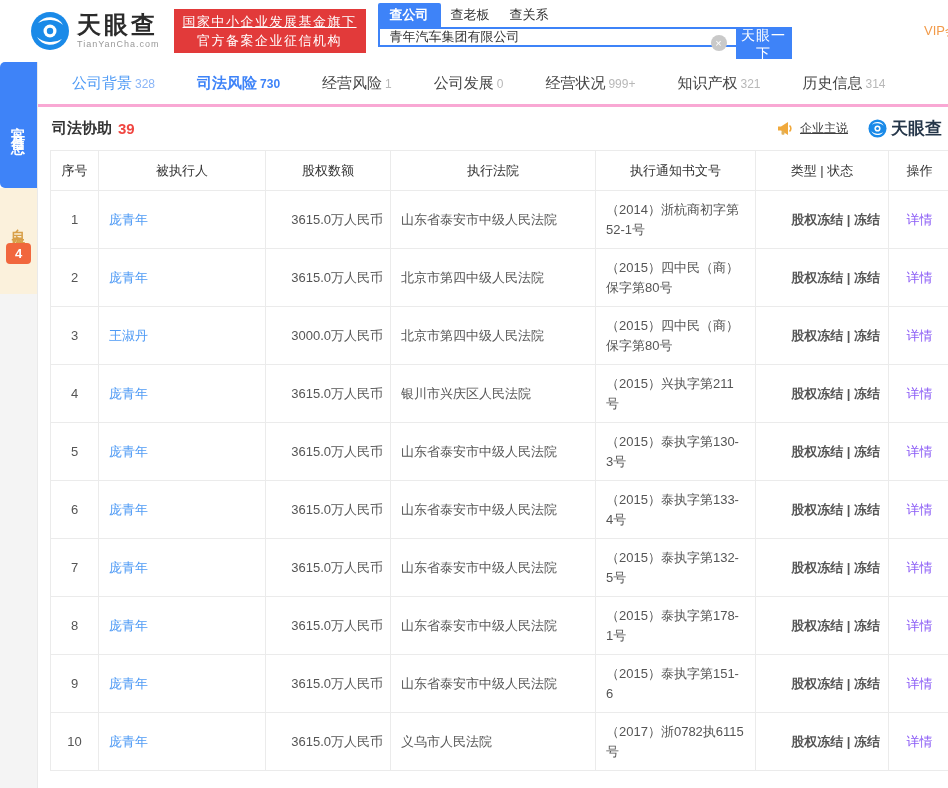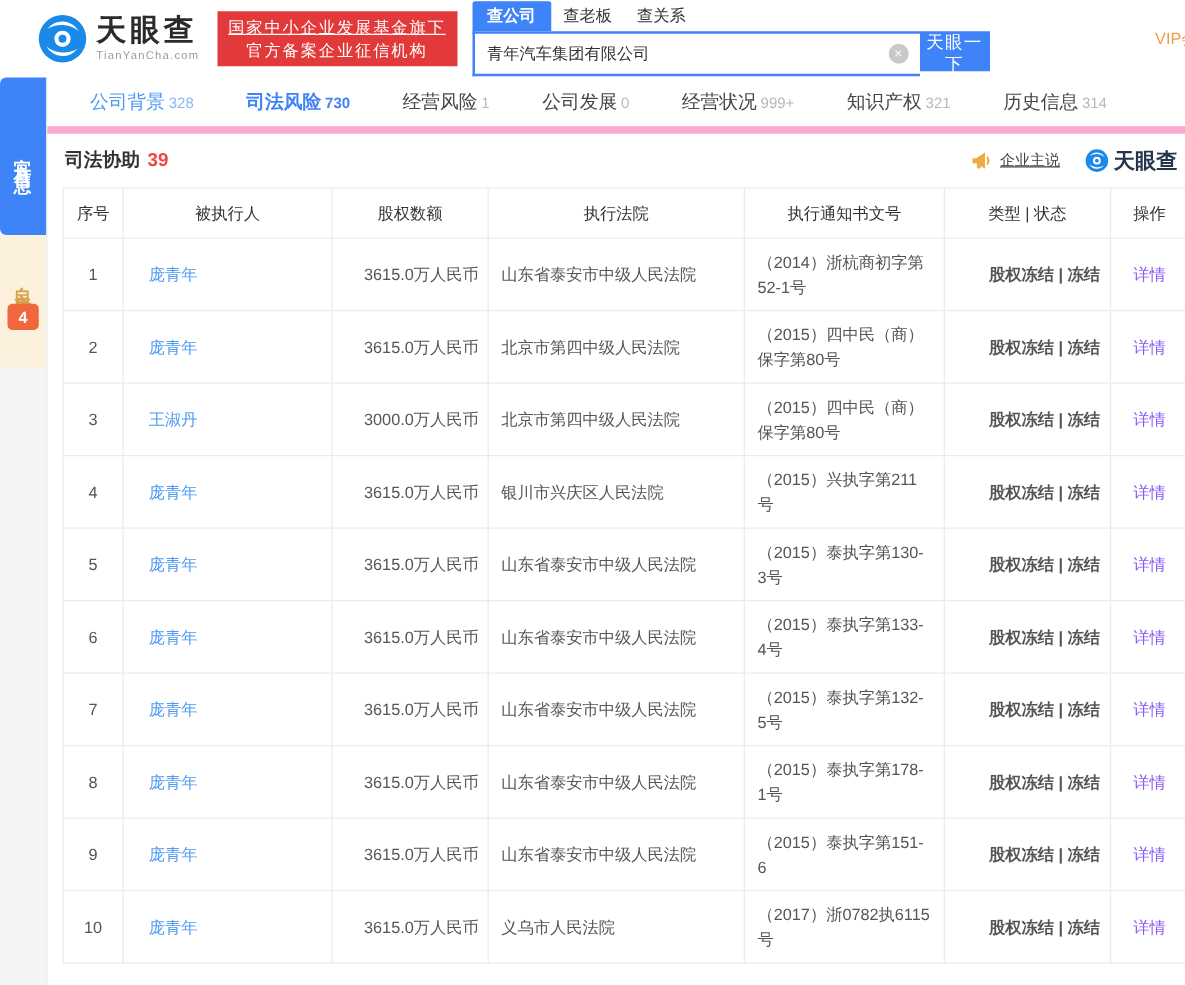--- a/index.html
+++ b/index.html
@@ -16,34 +16,34 @@
   .logo-sub { font-size:9px; color:#999; margin-top:3px; letter-spacing:1px; }
   .gov-badge { margin-left:14px; background:#e23a3a; color:#fff; font-size:13px; font-weight:normal;
     padding:3px 9px; line-height:19px; letter-spacing:1.5px; text-align:center; }
   .gov-badge .u1 { text-decoration:underline; }
   .search-wrap { margin-left:12px; }
   .search-tabs { display:flex; align-items:flex-end; font-size:13px; color:#333; }
   .search-tab { padding:3px 10px; cursor:pointer; }
   .search-tab.active { background:#3e83f8; color:#fff; border-radius:2px 2px 0 0; padding:3px 12px;font-weight:bold; }
   .search-row { display:flex; }
   .search-input-box { position:relative; }
-  .search-input { width:358px; height:36px; border:2px solid #3e83f8; border-right:none;
+  .search-input { width:358px; height:20px; border:2px solid #3e83f8; border-right:none;
     padding:0 32px 0 10px; font-size:13px; color:#333; outline:none;
     font-family:"Liberation Sans","DejaVu Sans",sans-serif; }
   .clear-icon { position:absolute; right:9px; top:50%; transform:translateY(-50%);
     width:16px; height:16px; border-radius:50%; background:#c9c9c9; color:#fff; font-size:11px;
     display:flex; align-items:center; justify-content:center; cursor:pointer; }
   .search-btn { width:56px; height:32px; background:#3e83f8; color:#fff; font-size:14px;
     border:none; cursor:pointer; letter-spacing:1px;
     font-family:"Liberation Sans","DejaVu Sans",sans-serif; }
   .vip { margin-left:auto; margin-right:-10px; color:#f29b4a; font-size:13px; white-space:nowrap; cursor:pointer; }
 
   
   .navbar { margin-left:37px; height:45px; display:flex; align-items:center;
-    border-bottom:6px solid #f9a8d4; padding-left:14px; }
+    border-bottom:3px solid #f9a8d4; padding-left:14px; }
   .nav-tab { font-size:15px; color:#454545; padding:0 21px; cursor:pointer; white-space:nowrap; }
   .nav-tab .cnt { font-size:12px; color:#b8b8b8; margin-left:3px; }
   .nav-tab.link { color:#4e9af5; }
   .nav-tab.link .cnt { color:#8ab5f7; }
   .nav-tab.active { color:#3e83f8; font-weight:bold; }
   .nav-tab.active .cnt { color:#3e83f8; }
 
   
   .section-head { margin-left:37px; height:43px; display:flex; align-items:center; padding:0 6px 0 15px; }
   .sec-title { font-size:15px; font-weight:bold; color:#333; }
@@ -65,21 +65,21 @@
   .side-strip { width:37px; height:494px; background:#f4f4f4; }
   .v-divider { position:absolute; left:37px; top:62px; bottom:0; width:1px; background:#eaeaea; }
 
   
   .table-wrap { margin-left:50px; }
   table { border-collapse:collapse; table-layout:fixed; width:900px; font-size:13px; color:#555; }
   th { height:40px; font-weight:normal; color:#333; font-size:13px; border:1px solid #ebebeb;
     background:#fff; text-align:center; }
   td { height:58px; border:1px solid #ebebeb; padding:0 8px; background:#fff; }
   td.c-no { text-align:center; }
-  td.c-person { padding-left:20px; }
+  td.c-person { padding-left:10px; }
   td.c-person a { color:#4e9af5; text-decoration:none; cursor:pointer; }
   td.c-equity { text-align:right; padding-right:7px; }
   td.c-court { padding-left:10px; }
   td.c-doc { padding:8px 10px; line-height:20px; }
   td.c-status { text-align:right;font-weight:bold; }
   td.c-op { text-align:center; }
   td.c-op a { color:#8b5cf6; text-decoration:none; cursor:pointer; }
 </style>
 </head>
 <body>

